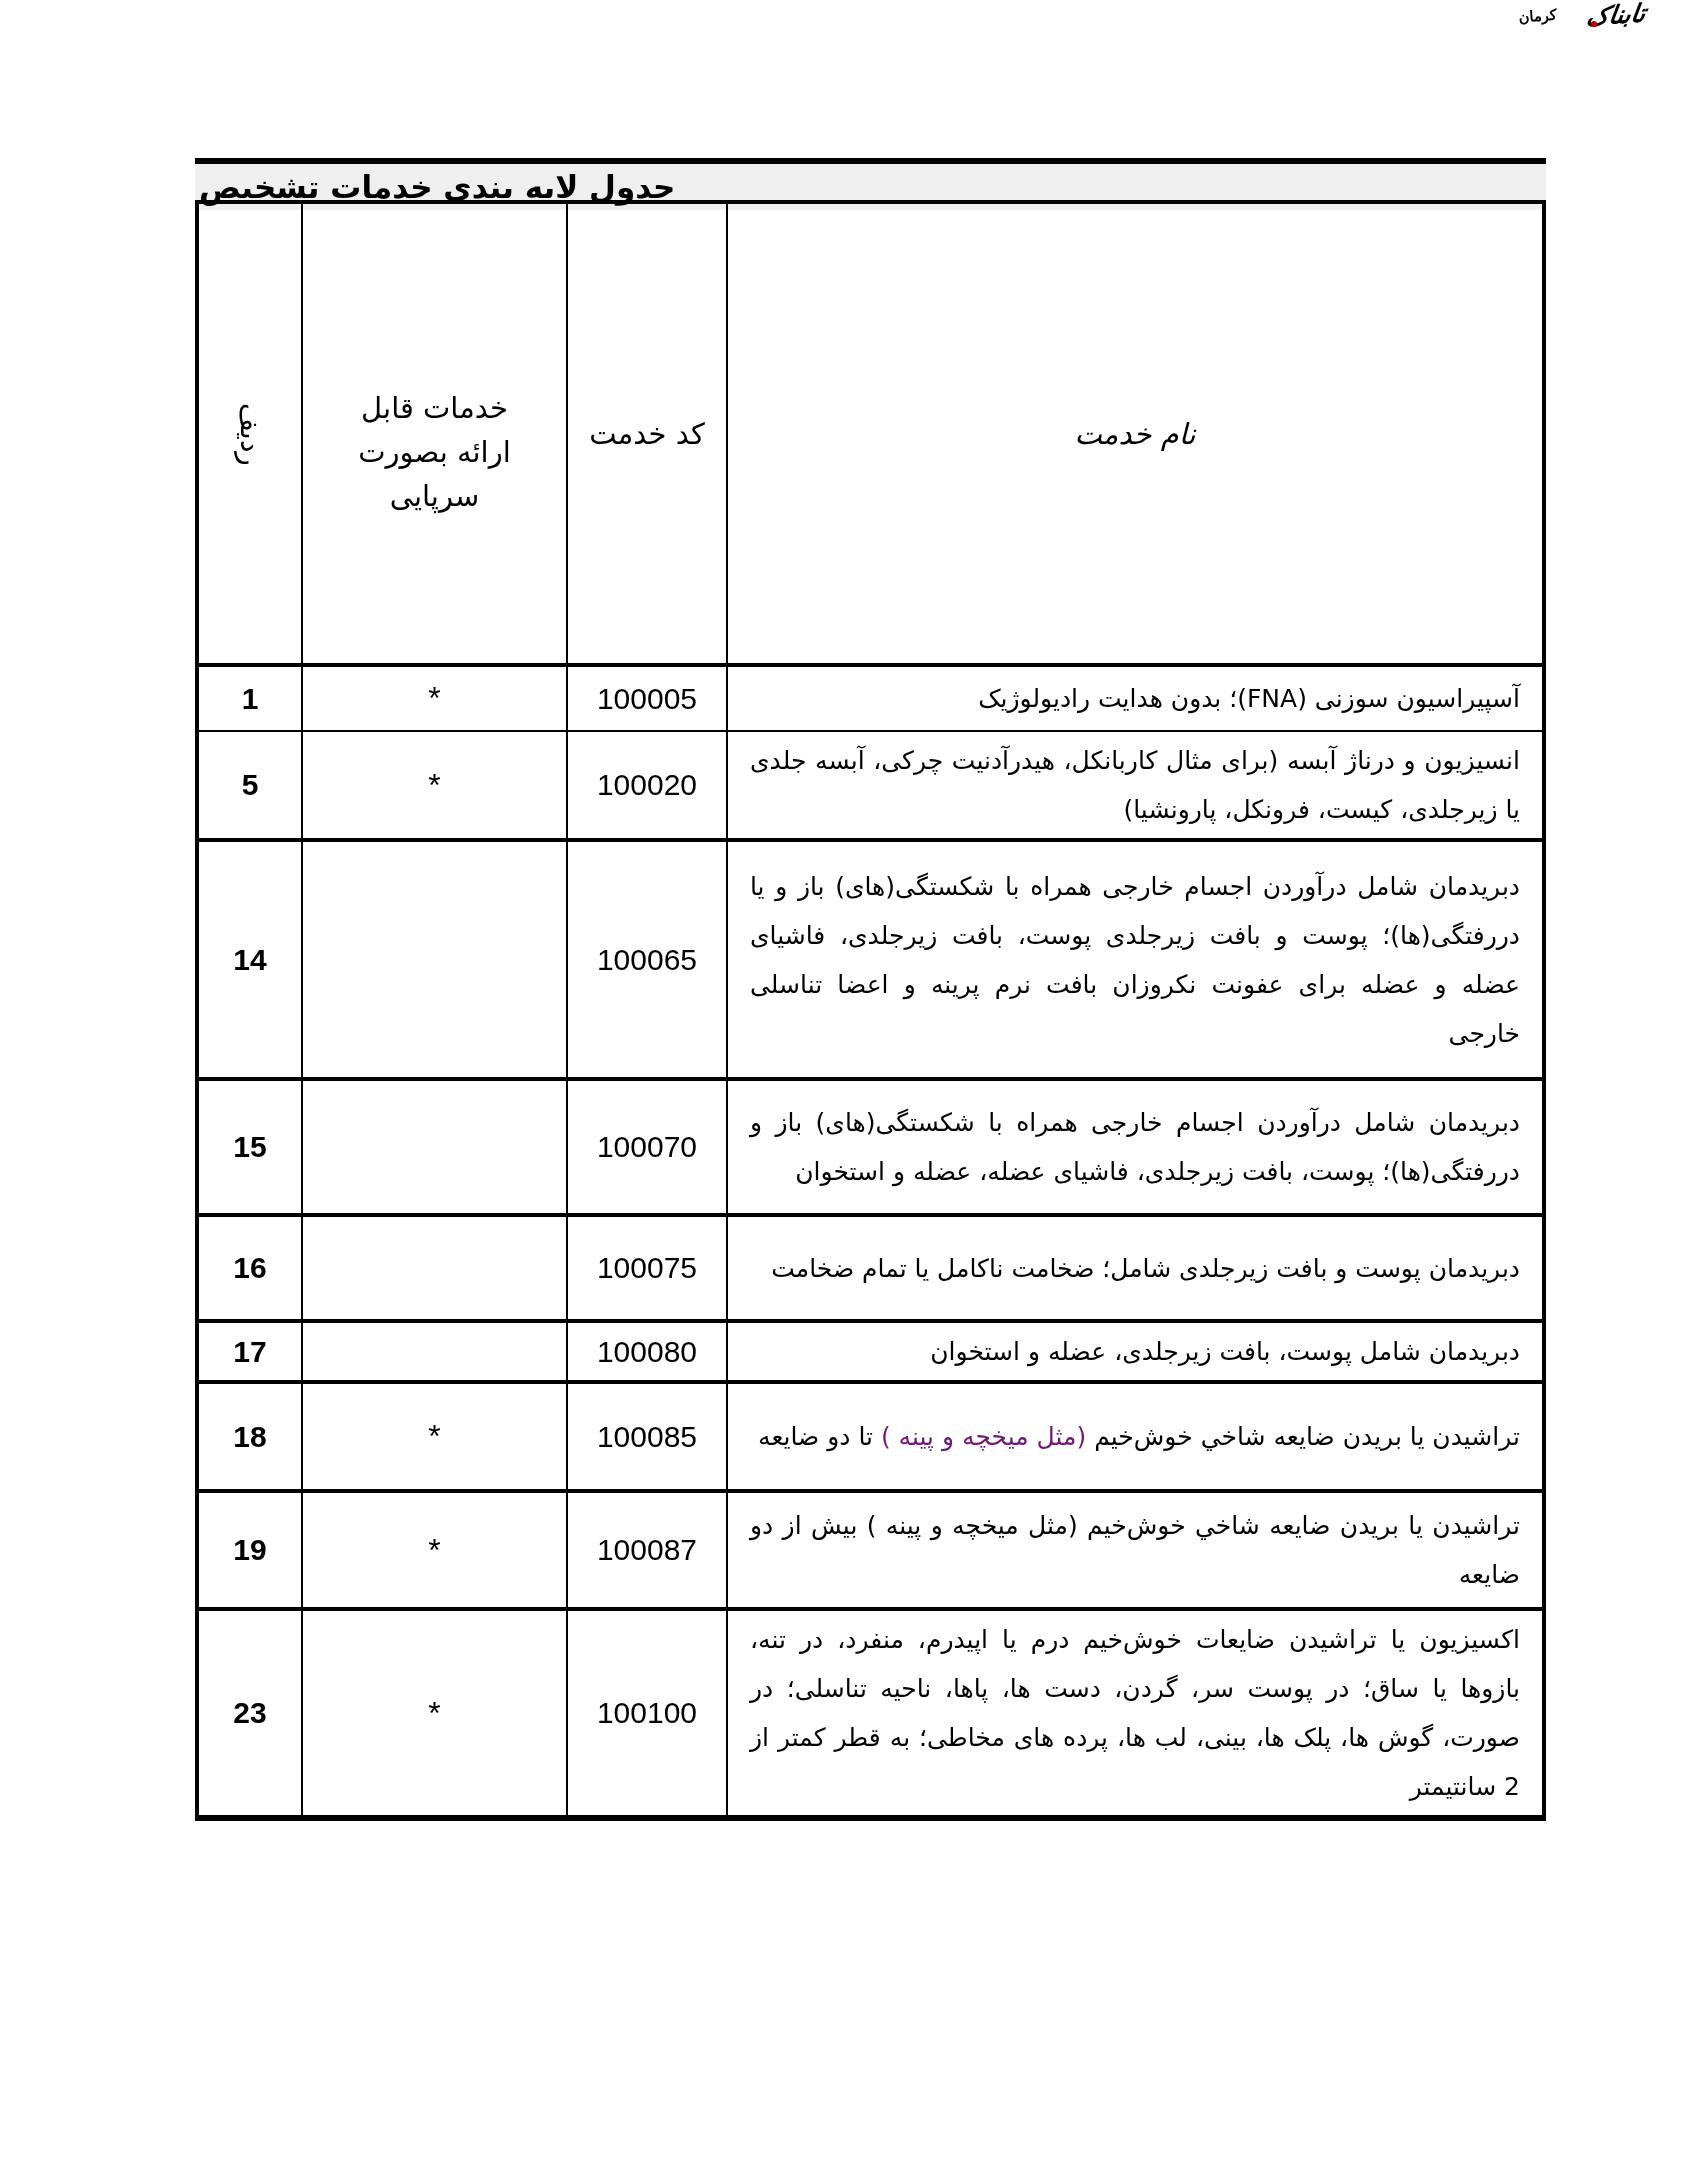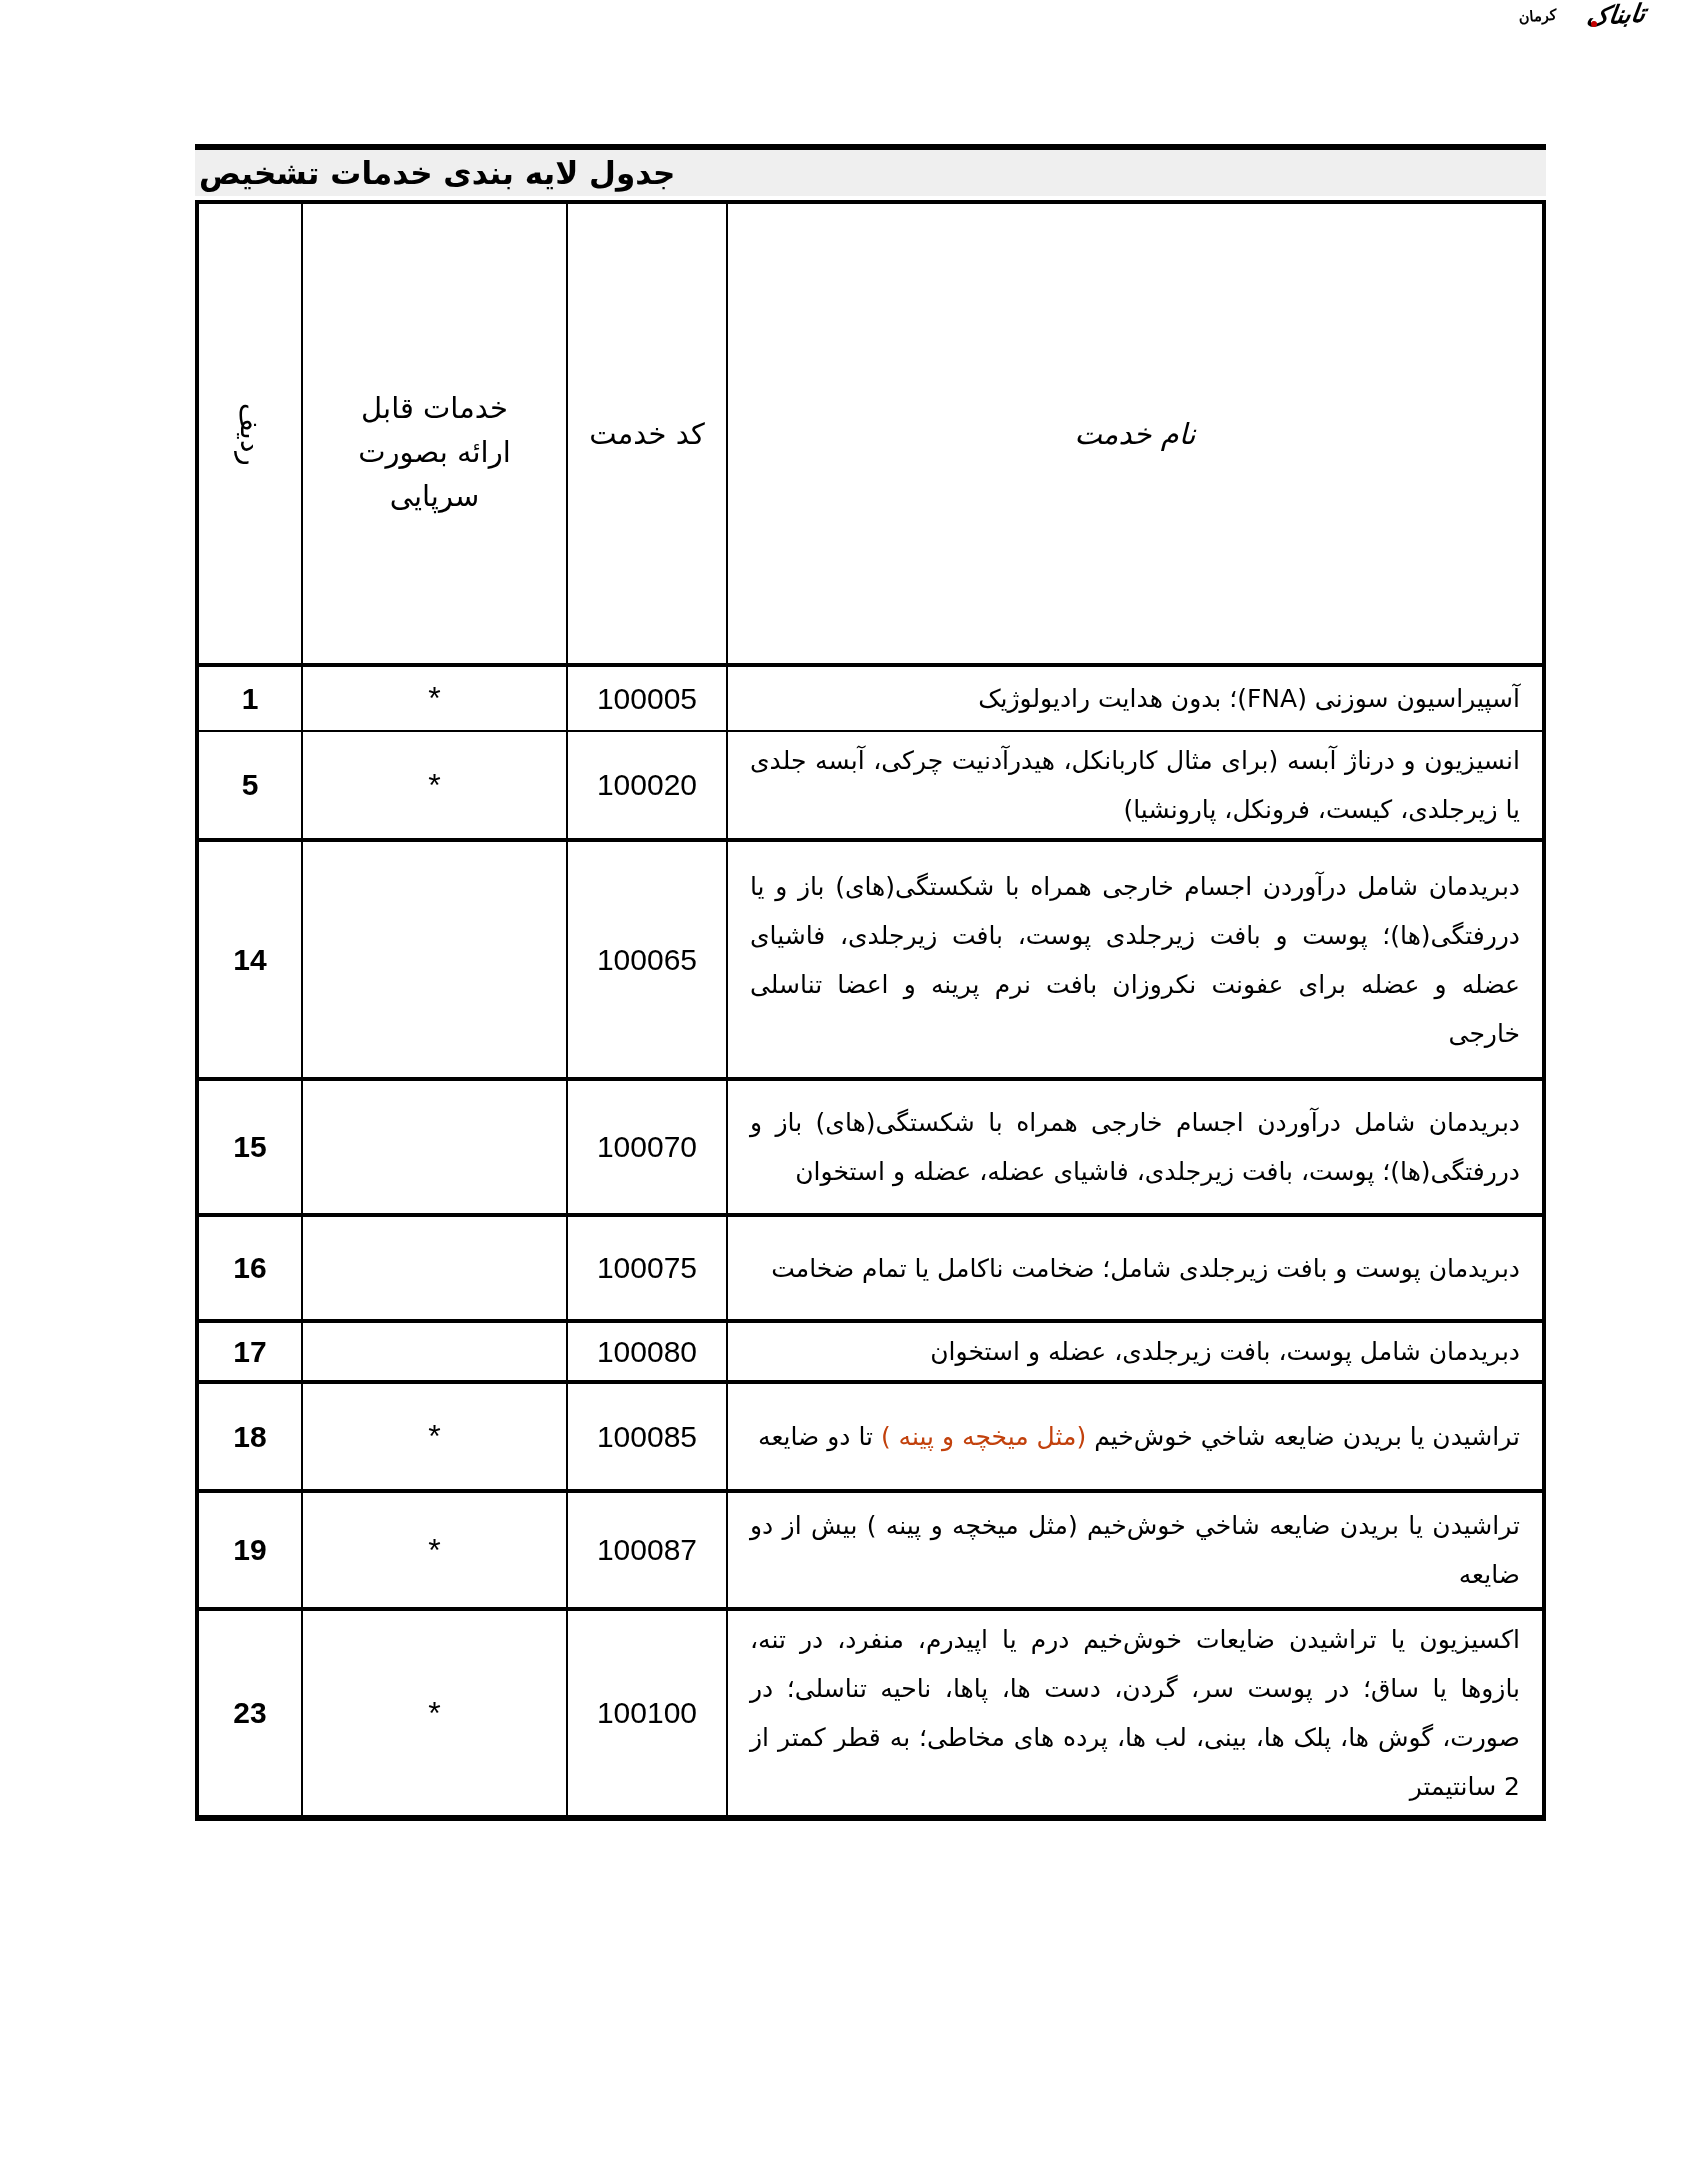--- a/index.html
+++ b/index.html
@@ -20,21 +20,21 @@
   .logo .city{
     position:absolute;top:-1.3px;left:5.3px;font-size:14.6px;font-weight:bold;
     font-family:"DejaVu Serif",serif;
   }
   .logo .dot{
     position:absolute;top:17px;right:49px;width:6px;height:6px;border-radius:50%;
     background:#c40000;
   }
   
   .title-bar{
-    position:absolute;left:195px;top:144px;width:1351px;height:52px;
+    position:absolute;left:195px;top:158px;width:1351px;height:52px;
     box-sizing:border-box;background:#efefef;border-top:6px solid #000;
     direction:rtl;text-align:left;overflow:hidden;
   }
   .title-bar .title{
     font-size:31px;font-weight:bold;line-height:46px;padding:0 4px;
     white-space:nowrap;
   }
   
   table.services{
     position:absolute;left:195px;top:200px;width:1351px;
@@ -123,21 +123,21 @@
         <td class="c-outp"></td>
         <td class="c-rowno">16</td>
       </tr>
       <tr class="thick" style="height: 56px;">
         <td class="c-name"><span>دبریدمان شامل پوست، بافت زیرجلدی، عضله و استخوان</span></td>
         <td class="c-code">100080</td>
         <td class="c-outp"></td>
         <td class="c-rowno">17</td>
       </tr>
       <tr class="thick" style="height: 109px;">
-        <td class="c-name"><span>تراشیدن یا بریدن ضایعه شاخي خوش‌خیم </span><span style="color: #c2410c;">(مثل میخچه و پینه )</span><span> تا دو ضایعه</span></td>
+        <td class="c-name"><span>تراشیدن یا بریدن ضایعه شاخي خوش‌خیم </span><span style="color: #701a75;">(مثل میخچه و پینه )</span><span> تا دو ضایعه</span></td>
         <td class="c-code">100085</td>
         <td class="c-outp">*</td>
         <td class="c-rowno">18</td>
       </tr>
       <tr class="thick" style="height: 118px;">
         <td class="c-name"><span>تراشیدن یا بریدن ضایعه شاخي خوش‌خیم (مثل میخچه و پینه ) بیش از دو ضایعه</span></td>
         <td class="c-code">100087</td>
         <td class="c-outp">*</td>
         <td class="c-rowno">19</td>
       </tr>

